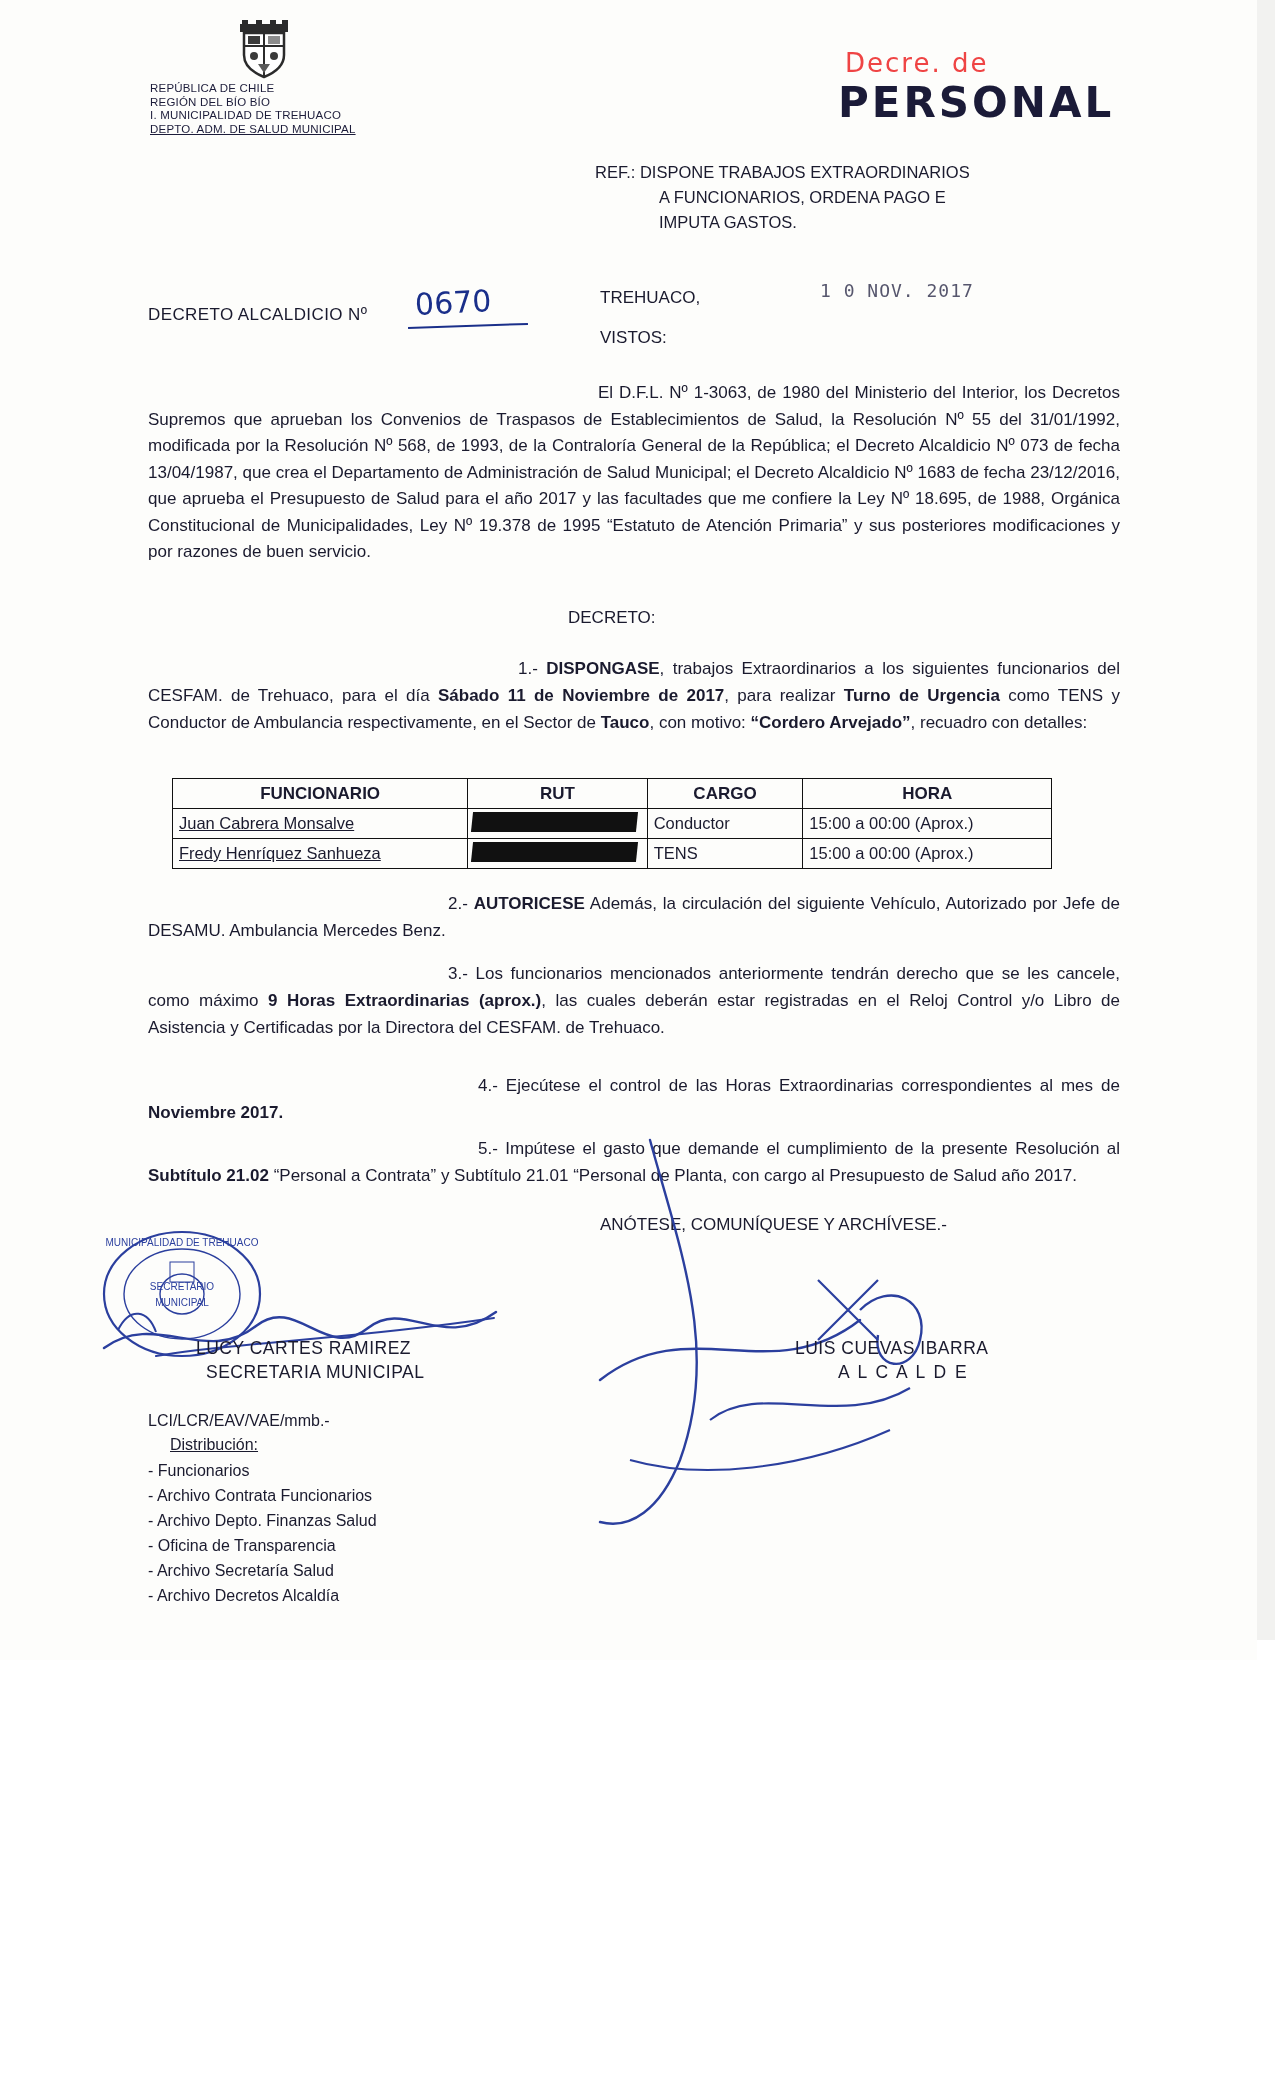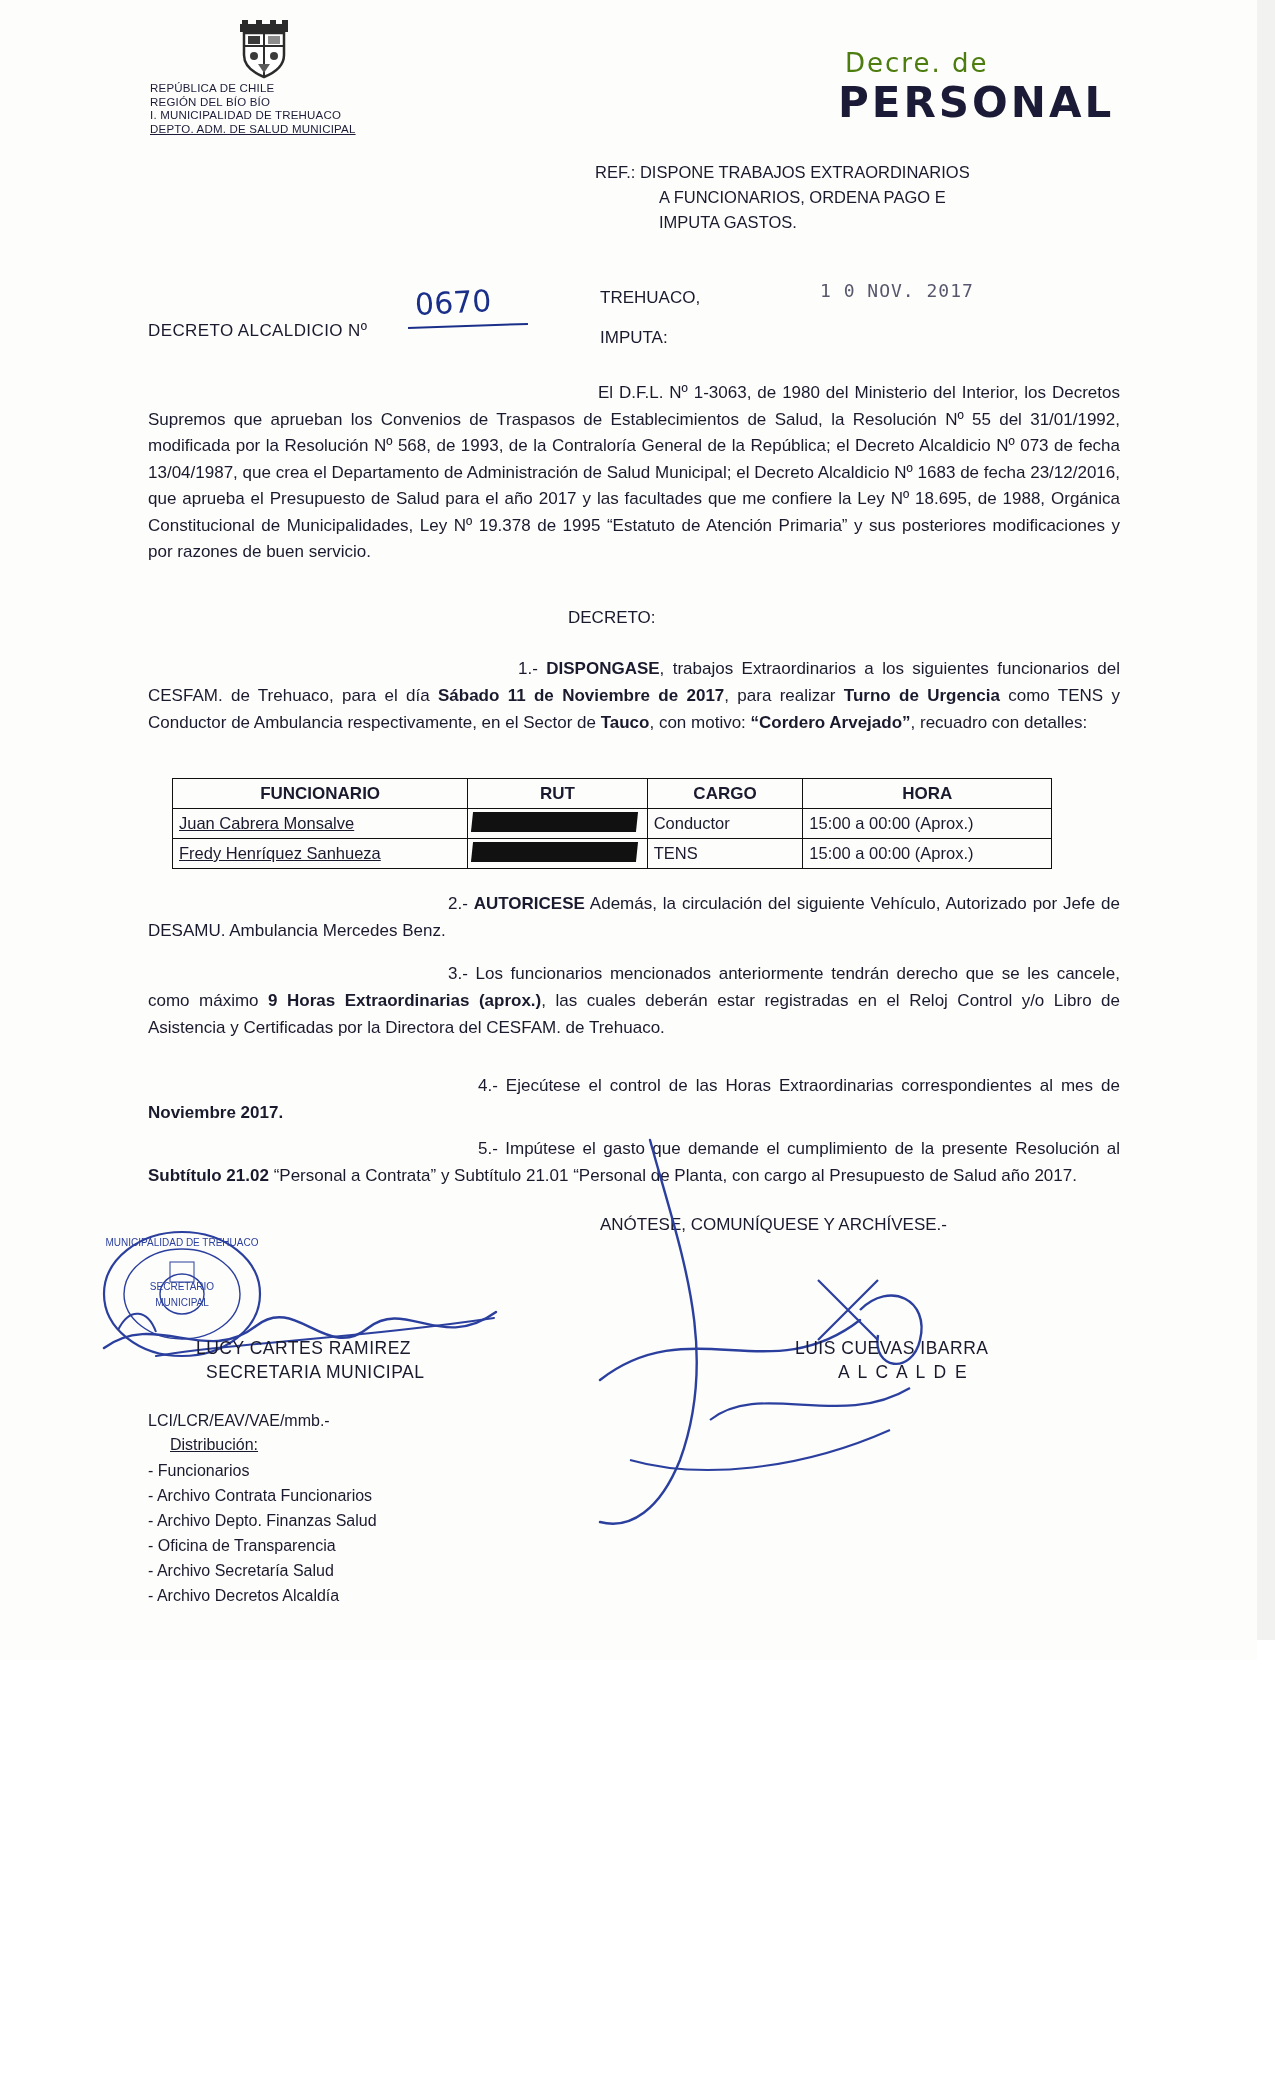--- a/index.html
+++ b/index.html
@@ -61,21 +61,21 @@
   }
   .org-block div:last-child {
     text-decoration: underline;
   }
 
   .decre-top {
     position: absolute;
     left: 845px; top: 48px;
     font-size: 26px;
     letter-spacing: 2px;
-    color: #4d7c0f;
+    color: #ef4444;
     font-family: "DejaVu Sans", sans-serif;
   }
   .personal-big {
     position: absolute;
     left: 838px; top: 78px;
     font-size: 42px;
     font-weight: bold;
     letter-spacing: 3px;
     color: #1b1b38;
     font-family: "DejaVu Sans", sans-serif;
@@ -87,21 +87,21 @@
     width: 520px;
     font-size: 16.5px;
     line-height: 25px;
     text-align: justify;
   }
   .ref-line2 { padding-left: 64px; }
   .ref-line3 { padding-left: 64px; }
 
   .decreto-label {
     position: absolute;
-    left: 148px; top: 321px;
+    left: 148px; top: 305px;
     font-size: 17px;
     letter-spacing: 0.4px;
   }
   .decreto-num {
     position: absolute;
     left: 415px; top: 285px;
     font-size: 30px;
     color: #1a2f8a;
     font-family: "DejaVu Sans", sans-serif;
     transform: rotate(-3deg);
@@ -329,21 +329,21 @@
     <div>REF.: DISPONE TRABAJOS EXTRAORDINARIOS</div>
     <div class="ref-line2">A   FUNCIONARIOS,  ORDENA    PAGO   E</div>
     <div class="ref-line3">IMPUTA GASTOS.</div>
   </div>
 
   <div class="decreto-label">DECRETO  ALCALDICIO  Nº</div>
   <div class="decreto-num">0670</div>
   <div class="decreto-underline"></div>
   <div class="trehuaco">TREHUACO,</div>
   <div class="fecha-stamp">1 0 NOV. 2017</div>
-  <div class="vistos">IMPUTA:</div>
+  <div class="vistos">VISTOS:</div>
 
   <div class="para1">El D.F.L. Nº 1-3063, de 1980 del Ministerio del Interior, los Decretos Supremos que aprueban los Convenios de Traspasos de Establecimientos de Salud, la Resolución Nº 55 del 31/01/1992, modificada por la Resolución Nº 568, de 1993, de la Contraloría General de la República; el Decreto Alcaldicio Nº 073 de fecha 13/04/1987, que crea el Departamento de Administración de Salud Municipal; el Decreto Alcaldicio Nº 1683 de fecha 23/12/2016, que aprueba el Presupuesto de Salud para el año 2017 y las facultades que me confiere la Ley Nº 18.695, de 1988, Orgánica Constitucional de Municipalidades, Ley Nº 19.378 de 1995 “Estatuto de Atención Primaria”  y sus posteriores modificaciones  y por razones de buen servicio.</div>
   <div class="decreto-word">DECRETO:</div>
   <div class="para2">1.-  <b>DISPONGASE</b>,  trabajos  Extraordinarios  a  los siguientes  funcionarios del CESFAM. de Trehuaco, para el día <b>Sábado 11 de Noviembre de 2017</b>, para realizar <b>Turno de Urgencia</b> como TENS y Conductor de Ambulancia respectivamente, en el Sector  de <b>Tauco</b>, con motivo: <b>“Cordero Arvejado”</b>, recuadro con detalles:</div>
 
   <div class="table-wrap">
     <table class="funcionarios">
       <thead>
         <tr>
           <th>FUNCIONARIO</th>

